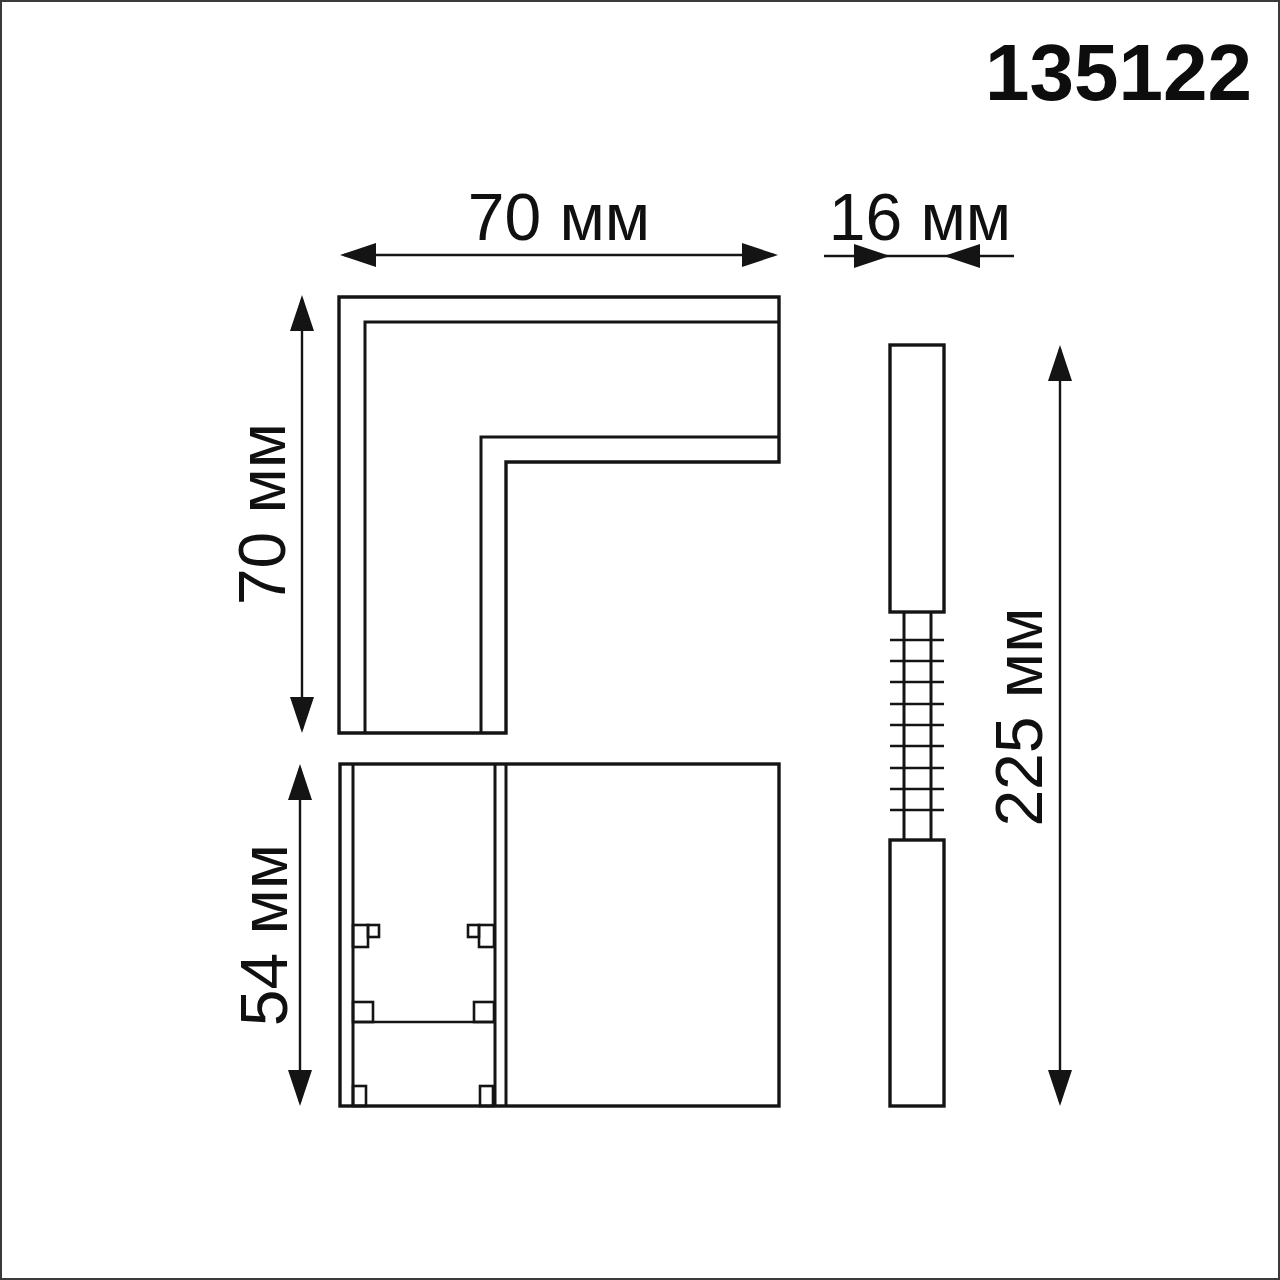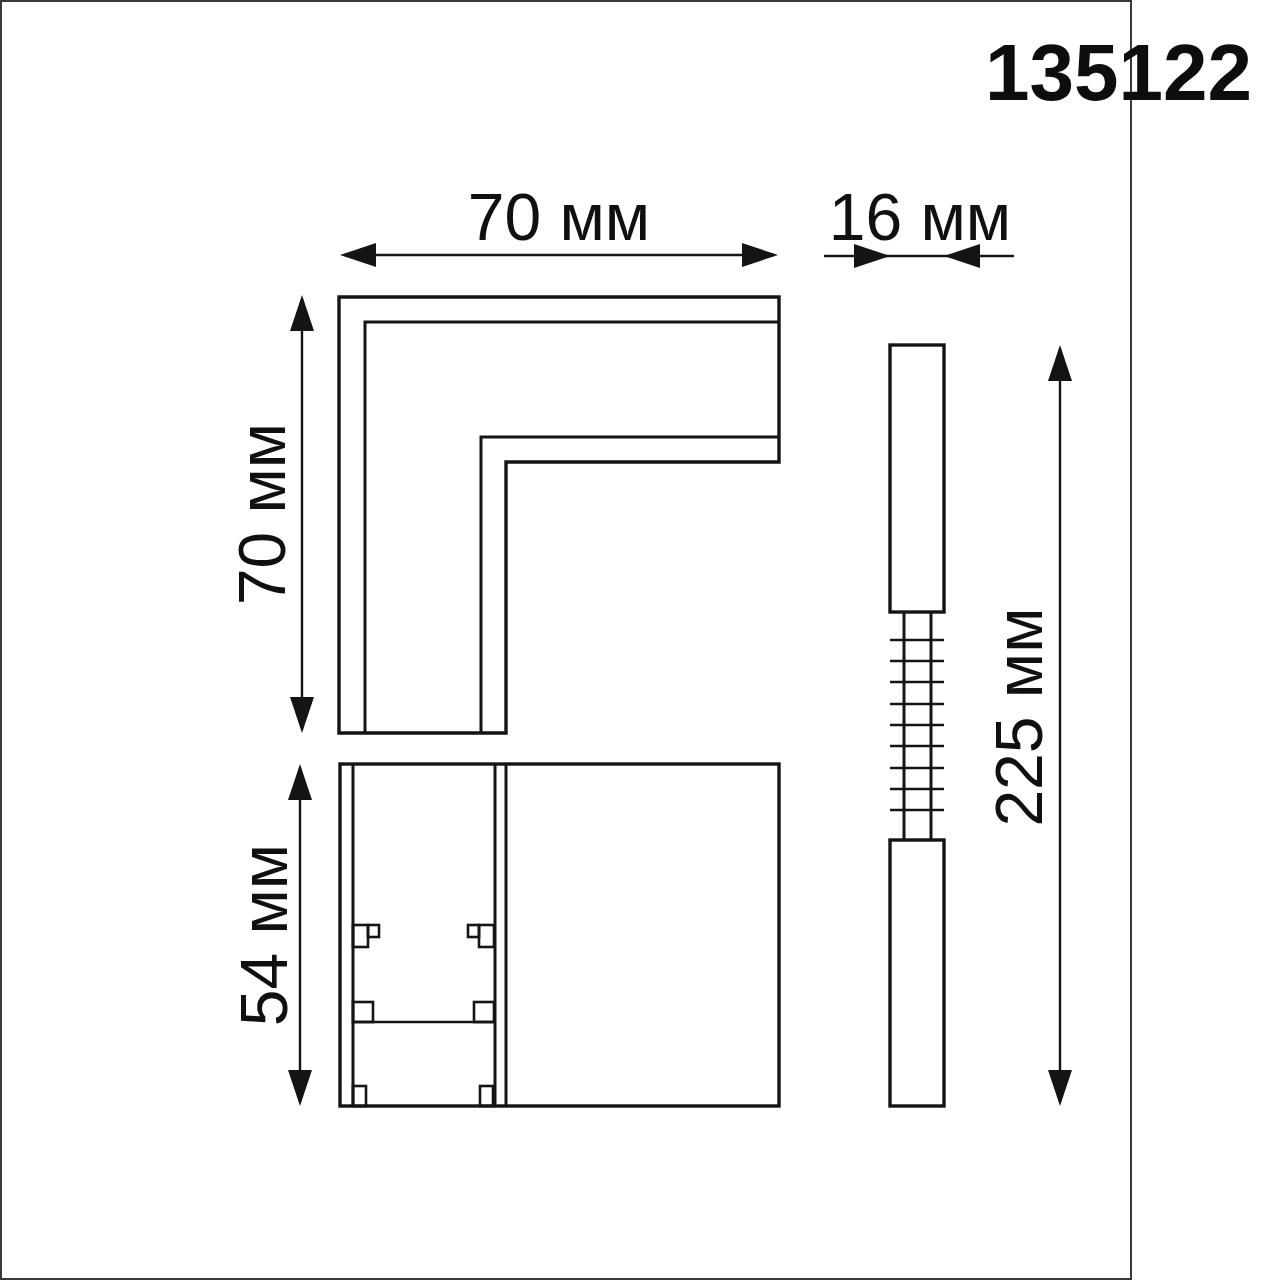--- a/index.html
+++ b/index.html
@@ -1,18 +1,18 @@
 <!DOCTYPE html>
 <html><head>
 <meta charset="utf-8">
 <style>
   html,body{margin:0;padding:0;background:#fff;}
   .page{
     position:relative;
-    width:1132px;height:1280px;
+    width:1280px;height:1280px;
     box-sizing:border-box;
     border:2px solid #3a3a3a;
     background:#ffffff;
     font-family:"Liberation Sans", sans-serif;
   }
   svg{display:block;}
   
   .ln      { stroke:#141414; fill:none; stroke-width:3.4; stroke-linejoin:miter; }
   .ln-in   { stroke:#141414; fill:none; stroke-width:3;   }
   .ln-fine { stroke:#141414; fill:none; stroke-width:2.6; }

